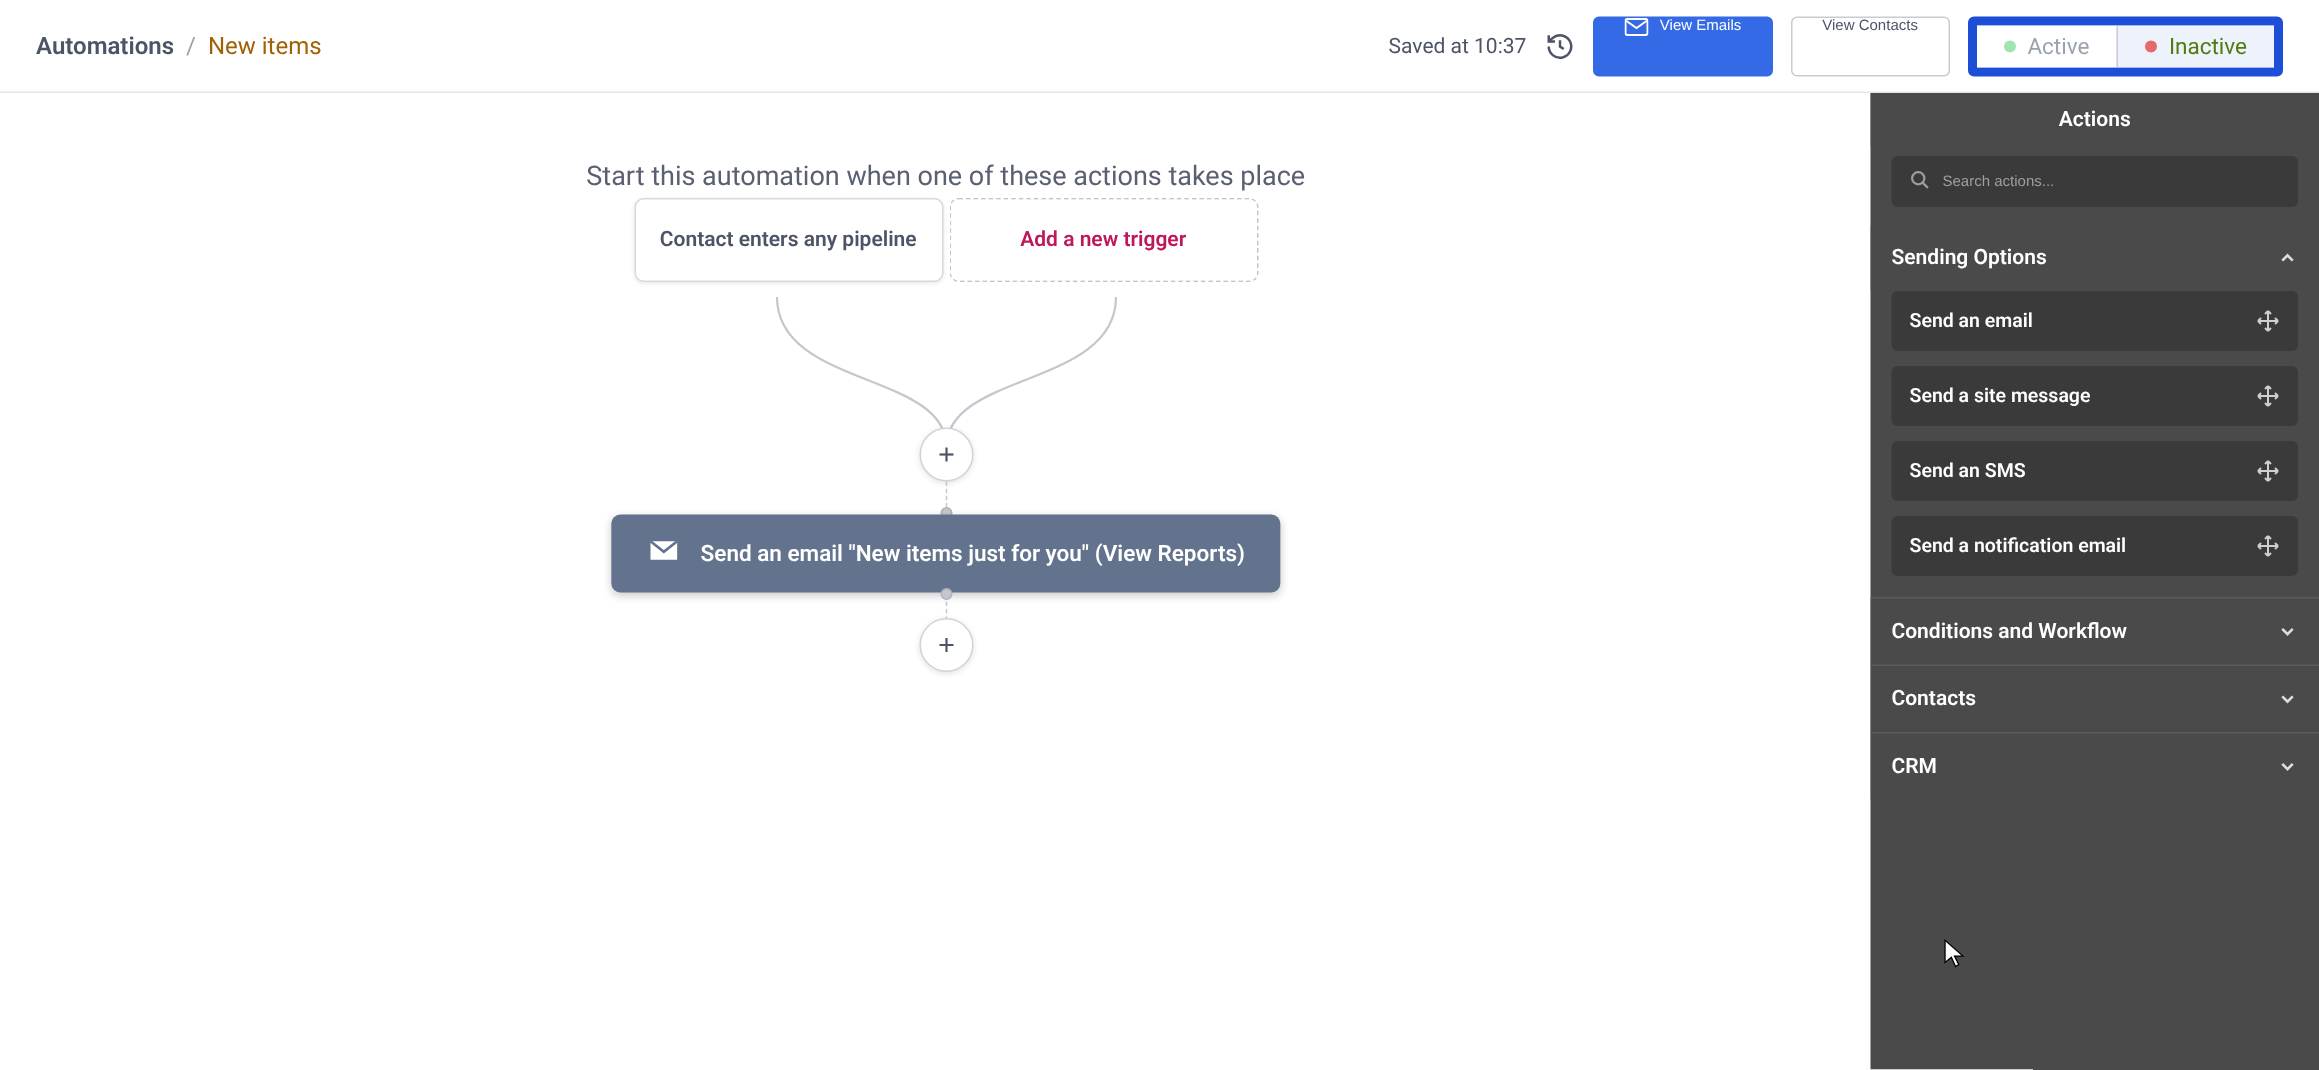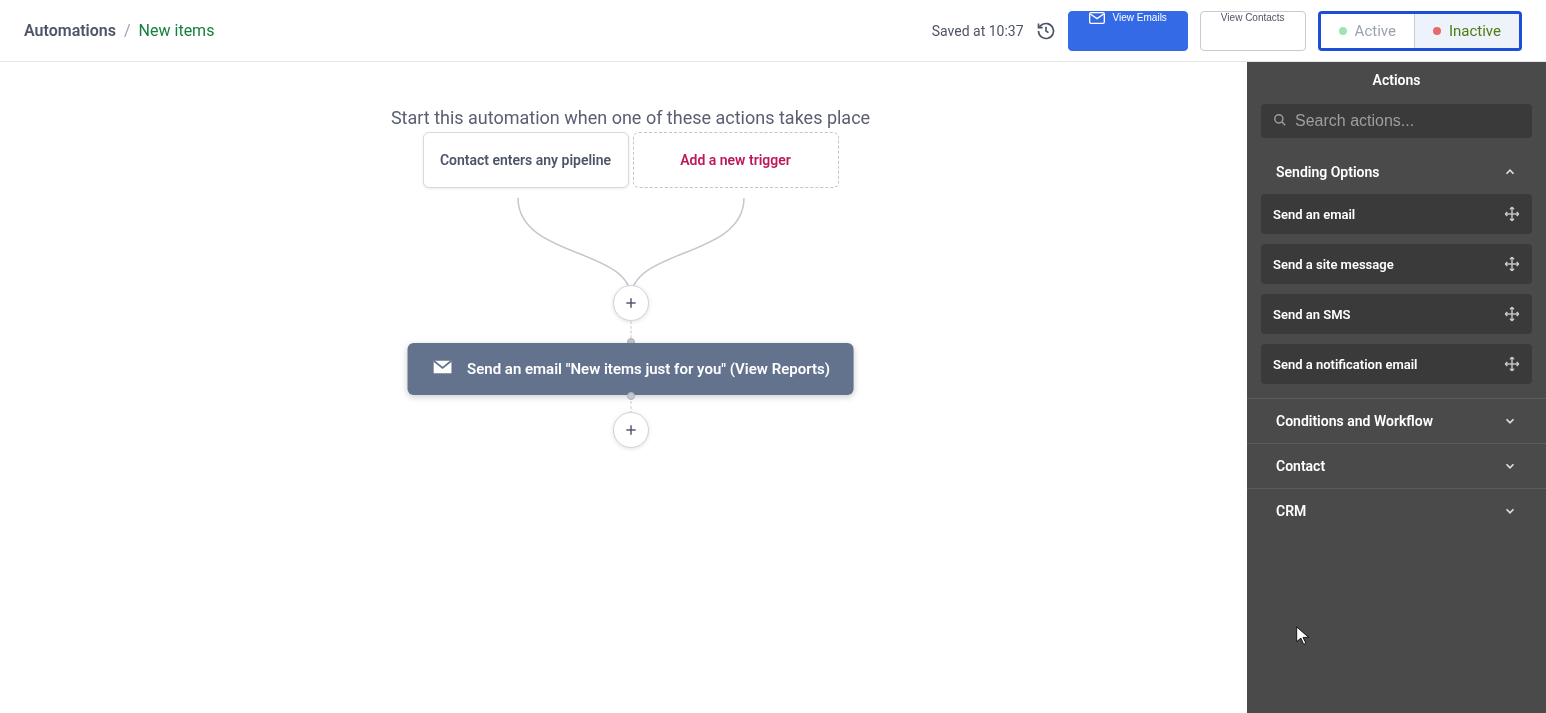--- a/index.html
+++ b/index.html
@@ -23,21 +23,21 @@
       padding: 0 24px;
     }
     .breadcrumb {
       display: flex;
       align-items: center;
       gap: 8px;
       font-size: 16px;
     }
     .breadcrumb-root { font-weight: 600; color: #4e5468; }
     .breadcrumb-sep { color: #9ba3ad; font-weight: 400;}
-    .breadcrumb-current { color: #15803d; font-weight: 400;}
+    .breadcrumb-current { color: #a16207; font-weight: 400;}
     
     .header-right {
       display: flex;
       align-items: center;
       gap: 12px;
     }
     .saved-text { font-size: 14px; color: #4e5468; }
     .history-icon { color: #4e5468; display:flex; align-items:center;}
     
     .btn {
@@ -50,21 +50,21 @@
       align-items: flex-start;
       gap: 8px;
       cursor: pointer;
       border: 1px solid transparent;
     }
     .btn-primary { background: #356ae6; color: #fff; border-color: #356ae6;}
     .btn-outline { background: #fff; color: #4e5468; border-color: #c9cbd1;}
     
     .toggle-group {
       display: flex;
-      border: 3px solid #1d4ed8;
+      border: 6px solid #1d4ed8;
       border-radius: 4px;
       overflow: hidden;
       height: 40px;
     }
     .toggle-segment {
       padding: 0 18px;
       display: inline-flex;
       align-items: center;
       gap: 8px;
       font-size: 15px;
@@ -204,27 +204,27 @@
     .search-box {
       background:#3a3a3a;
       border-radius:4px;
       height:34px;
       display:flex; align-items:center;
       padding:0 12px; gap:8px;
       color:#9e9e9e;
     }
     .search-box input {
       background:transparent; border:none; outline:none;
-      color:#ddd; font-size:16px; flex:1;
+      color:#ddd; font-size:10px; flex:1;
     }
     .search-box input::placeholder { color:#9e9e9e; }
     
     .cat-header {
       display:flex; justify-content:space-between; align-items:center;
-      padding: 14px 29px;
+      padding: 14px 14px;
       font-size:14px; font-weight:600;
       border-top:1px solid #5c5c5c;
       cursor:pointer;
       background:#4a4a4a;
     }
     .cat-header.first { border-top:none; }
     .cat-body { padding: 0 14px 14px; display:flex; flex-direction:column; gap:10px;}
     .action-item {
       background:#3a3a3a;
       border-radius:4px;
@@ -432,21 +432,21 @@
 
   <div class="cat-header">
     <span>Conditions and Workflow</span>
     <span class="chev">
       <svg width="14" height="14" viewBox="0 0 24 24" fill="none" stroke="currentColor" stroke-width="3">
           <polyline points="6 9 12 15 18 9"></polyline>
         </svg>
     </span>
   </div>
   <div class="cat-header">
-    <span>Contact</span>
+    <span>Contacts</span>
     <span class="chev">
       <svg width="14" height="14" viewBox="0 0 24 24" fill="none" stroke="currentColor" stroke-width="3">
           <polyline points="6 9 12 15 18 9"></polyline>
         </svg>
     </span>
   </div>
   <div class="cat-header">
     <span>CRM</span>
     <span class="chev">
       <svg width="14" height="14" viewBox="0 0 24 24" fill="none" stroke="currentColor" stroke-width="3">

